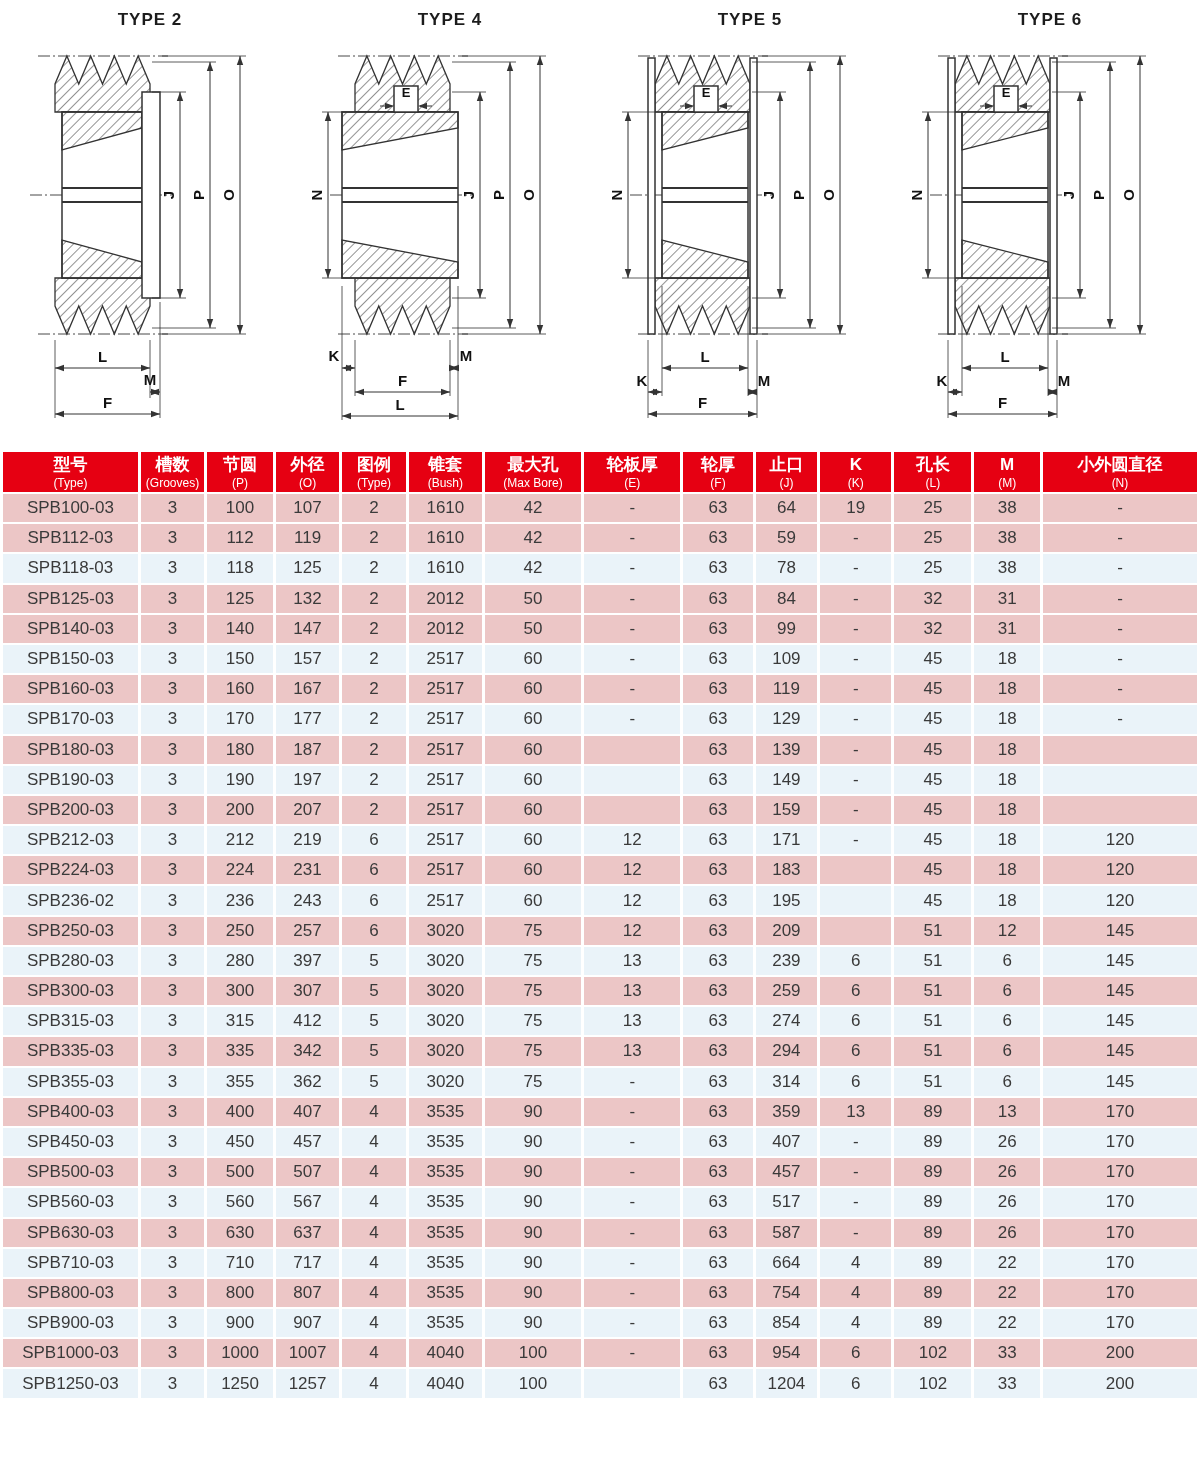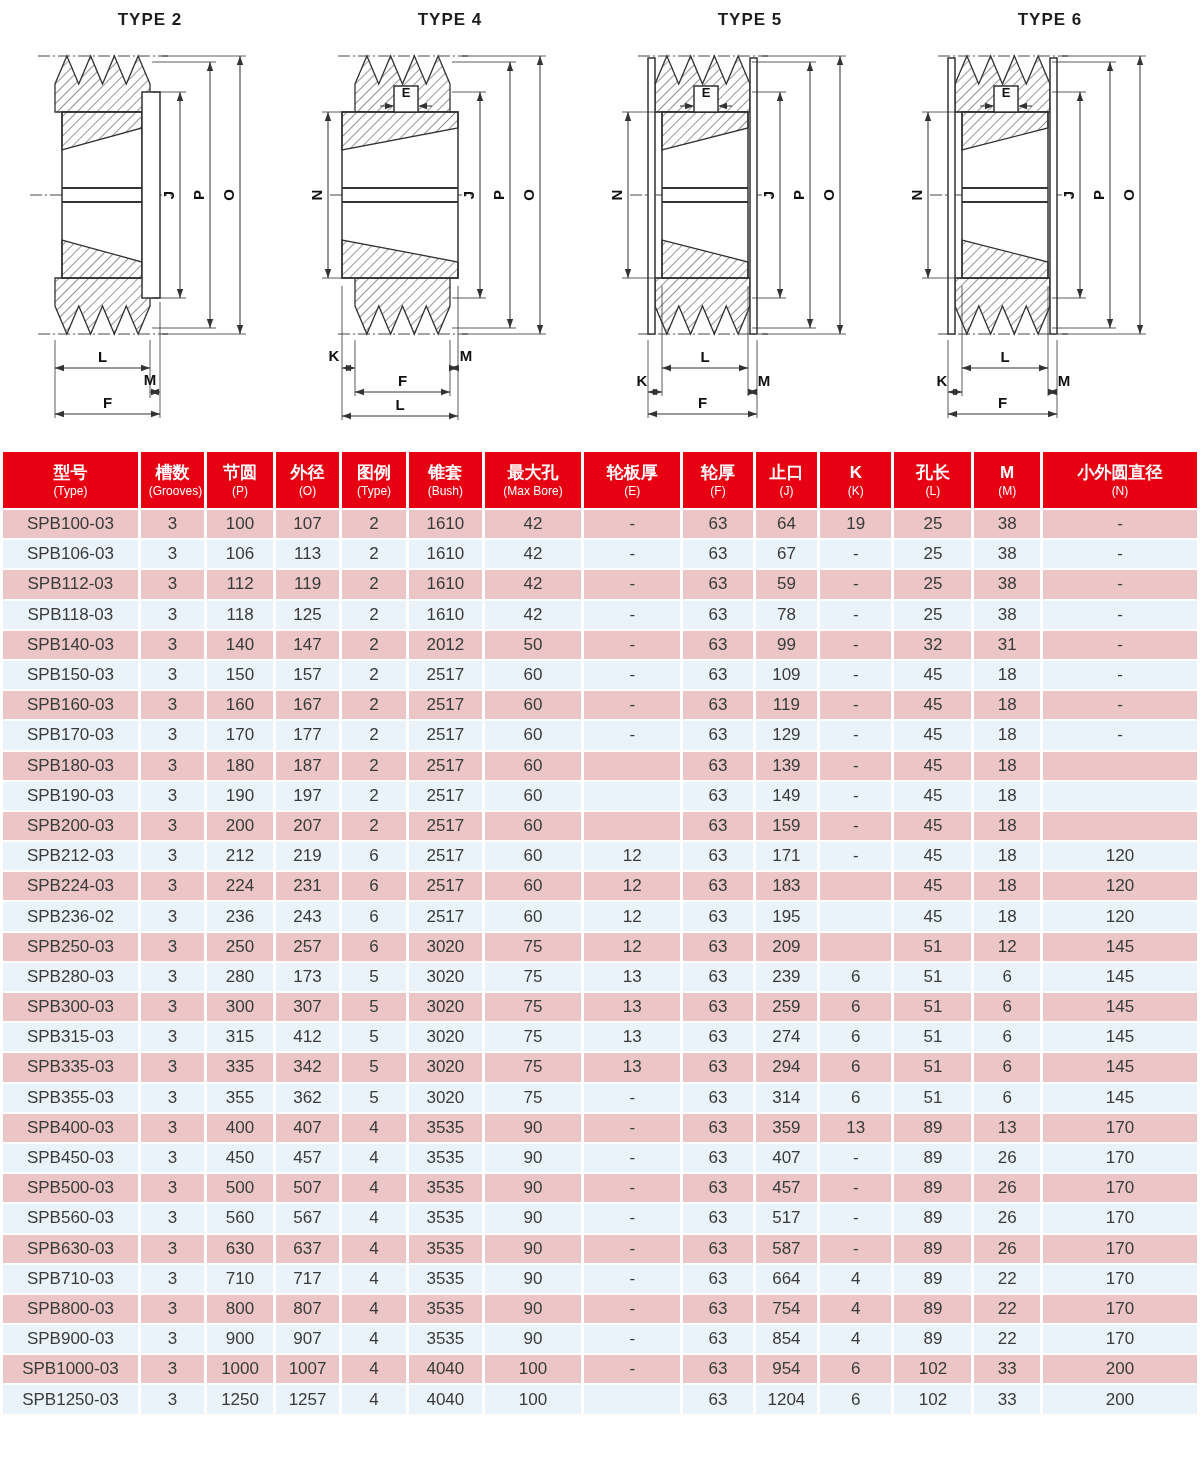--- a/index.html
+++ b/index.html
@@ -24,21 +24,21 @@
   .bore{stroke:#333;stroke-width:1.8;}
   .dlab{font-family:"Liberation Sans",sans-serif;font-size:15px;font-weight:bold;fill:#111;}
   .dlab.small{font-size:13px;}
   
   .spec-table{
     width:1200px;margin:2px 0 0 0;border-collapse:separate;border-spacing:3px 2px;
     table-layout:fixed;
   }
   .spec-table th{
     background:var(--header-bg,#e60012);color:var(--header-text,#fff);
-    height:40px;padding:8px;vertical-align:middle;font-weight:bold;
+    height:40px;padding:0;vertical-align:middle;font-weight:bold;
   }
   .spec-table th .zh{font-size:17px;line-height:1.3;}
   .spec-table th .en{font-size:12px;line-height:1.2;font-weight:normal;}
   .spec-table td{
     height:28.2px;padding:0;text-align:center;vertical-align:middle;
     font-size:17px;color:var(--cell-text,#3a3a3a);overflow:hidden;white-space:nowrap;
   }
   tr.row-odd td{background:var(--row-pink,#ecc6c6);}
   tr.row-even td{background:var(--row-blue,#eaf3f9);}
 </style>
@@ -405,66 +405,66 @@
           <td>1610</td>
           <td>42</td>
           <td>-</td>
           <td>63</td>
           <td>64</td>
           <td>19</td>
           <td>25</td>
           <td>38</td>
           <td>-</td>
         </tr>
-        <tr class="row-even">
-          <td>SPB106-03</td>
-          <td>3</td>
-          <td>106</td>
-          <td>113</td>
+        <tr class="row-odd">
+          <td>SPB112-03</td>
+          <td>3</td>
+          <td>112</td>
+          <td>119</td>
           <td>2</td>
           <td>1610</td>
           <td>42</td>
           <td>-</td>
           <td>63</td>
-          <td>67</td>
+          <td>59</td>
           <td>-</td>
           <td>25</td>
           <td>38</td>
           <td>-</td>
         </tr>
-        <tr class="row-odd">
-          <td>SPB112-03</td>
-          <td>3</td>
-          <td>112</td>
-          <td>119</td>
+        <tr class="row-even">
+          <td>SPB118-03</td>
+          <td>3</td>
+          <td>118</td>
+          <td>125</td>
           <td>2</td>
           <td>1610</td>
           <td>42</td>
           <td>-</td>
           <td>63</td>
-          <td>59</td>
+          <td>78</td>
           <td>-</td>
           <td>25</td>
           <td>38</td>
           <td>-</td>
         </tr>
-        <tr class="row-even">
-          <td>SPB118-03</td>
-          <td>3</td>
-          <td>118</td>
+        <tr class="row-odd">
+          <td>SPB125-03</td>
+          <td>3</td>
           <td>125</td>
-          <td>2</td>
-          <td>1610</td>
-          <td>42</td>
-          <td>-</td>
-          <td>63</td>
-          <td>78</td>
-          <td>-</td>
-          <td>25</td>
-          <td>38</td>
+          <td>132</td>
+          <td>2</td>
+          <td>2012</td>
+          <td>50</td>
+          <td>-</td>
+          <td>63</td>
+          <td>84</td>
+          <td>-</td>
+          <td>32</td>
+          <td>31</td>
           <td>-</td>
         </tr>
         <tr class="row-odd">
           <td>SPB140-03</td>
           <td>3</td>
           <td>140</td>
           <td>147</td>
           <td>2</td>
           <td>2012</td>
           <td>50</td>
@@ -633,21 +633,21 @@
           <td>209</td>
           <td></td>
           <td>51</td>
           <td>12</td>
           <td>145</td>
         </tr>
         <tr class="row-even">
           <td>SPB280-03</td>
           <td>3</td>
           <td>280</td>
-          <td>173</td>
+          <td>397</td>
           <td>5</td>
           <td>3020</td>
           <td>75</td>
           <td>13</td>
           <td>63</td>
           <td>239</td>
           <td>6</td>
           <td>51</td>
           <td>6</td>
           <td>145</td>

